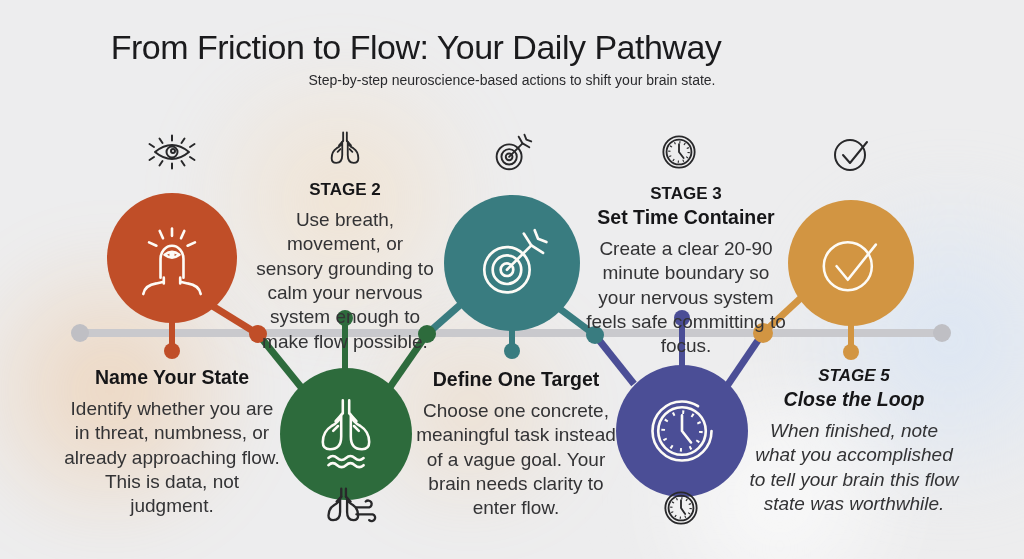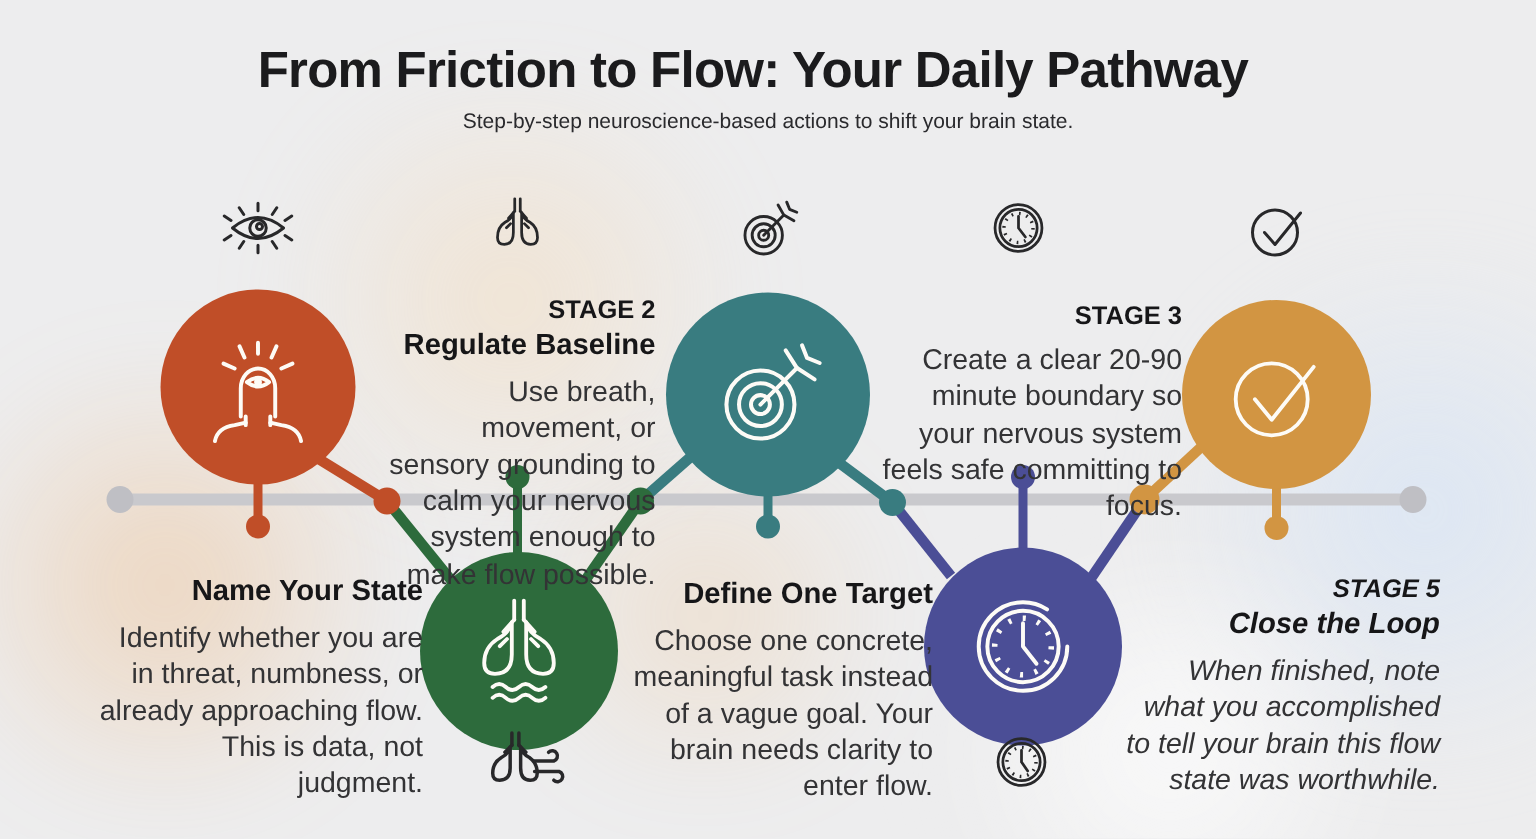--- a/index.html
+++ b/index.html
@@ -9,34 +9,34 @@
     font-family:"Liberation Sans","DejaVu Sans",sans-serif;
     color:#1b1b1d;
   }
   .flare{position:absolute;border-radius:50%;filter:blur(28px);pointer-events:none;}
   .flare.warm1{left:-60px;top:240px;width:340px;height:300px;background:radial-gradient(circle,rgba(238,160,80,.30),rgba(238,160,80,0) 70%);}
   .flare.warm2{left:160px;top:60px;width:360px;height:280px;background:radial-gradient(circle,rgba(248,210,160,.35),rgba(248,210,160,0) 70%);}
   .flare.warm3{left:320px;top:300px;width:300px;height:220px;background:radial-gradient(circle,rgba(240,180,110,.22),rgba(240,180,110,0) 70%);}
   .flare.cool1{left:760px;top:180px;width:380px;height:320px;background:radial-gradient(circle,rgba(215,228,245,.8),rgba(215,228,245,0) 70%);}
   .flare.cool2{left:600px;top:380px;width:360px;height:240px;background:radial-gradient(circle,rgba(255,255,255,.75),rgba(255,255,255,0) 70%);}
 
-  .title{position:absolute;left:0;top:28px;width:832px;text-align:right;
-    font-size:34px;font-weight:bold;letter-spacing:-0.5px;color:#1b1b1d;}
+  .title{position:absolute;left:0;top:28px;width:832px;text-align:center;
+    font-size:34px;font-weight:normal;letter-spacing:-0.5px;color:#1b1b1d;}
   .subtitle{position:absolute;left:0;top:72px;width:1024px;text-align:center;
     font-size:14px;color:#2a2a2d;}
 
   svg.connectors{position:absolute;left:0;top:0;}
 
   .stage-circle{position:absolute;border-radius:50%;display:flex;align-items:center;justify-content:center;}
   .stage-circle svg{display:block;}
 
   .mini-icon{position:absolute;}
   .mini-icon svg{display:block;}
 
-  .stage-text{position:absolute;text-align:right;margin-top:17px;}
+  .stage-text{position:absolute;text-align:center;}
   .stage-label{font-size:17px;font-weight:bold;color:#161618;}
   .stage-name{font-size:19.5px;font-weight:bold;color:#161618;margin-top:2px;}
   .stage-desc{font-size:19px;line-height:1.28;color:#333335;margin-top:8px;}
 
   .ic{stroke:#28282a;fill:none;stroke-width:4;stroke-linecap:round;stroke-linejoin:round;}
   .icw{stroke:#fdfbf6;fill:none;stroke-width:3.2;stroke-linecap:round;stroke-linejoin:round;}
 </style>
 </head>
 <body style="background: rgb(237, 237, 238);">
 
@@ -200,31 +200,31 @@
   </svg>
 </div>
 
 <div class="stage-text" style="left:62px;top:364px;width:220px;">
   <div class="stage-name">Name Your State</div>
   <div class="stage-desc">Identify whether you are in threat, numbness, or already approaching flow. This is data, not judgment.</div>
 </div>
 
 <div class="stage-text" style="left:253px;top:180px;width:184px;">
   <div class="stage-label">STAGE 2</div>
-  <div class="stage-name">Regulate Baseline</div>
   <div class="stage-desc">Use breath, movement, or sensory grounding to calm your nervous system enough to make flow possible.</div>
 </div>
 
 <div class="stage-text" style="left:410px;top:366px;width:212px;">
   <div class="stage-name">Define One Target</div>
   <div class="stage-desc">Choose one concrete, meaningful task instead of a vague goal. Your brain needs clarity to enter flow.</div>
 </div>
 
 <div class="stage-text" style="left:584px;top:184px;width:204px;">
   <div class="stage-label">STAGE 3</div>
+  <div class="stage-name">Set Time Container</div>
   <div class="stage-desc">Create a clear 20-90 minute boundary so your nervous system feels safe committing to focus.</div>
 </div>
 
 <div class="stage-text" style="left:748px;top:366px;width:212px;font-style:italic;">
   <div class="stage-label">STAGE 5</div>
   <div class="stage-name">Close the Loop</div>
   <div class="stage-desc">When finished, note what you accomplished to tell your brain this flow state was worthwhile.</div>
 </div>
 
 </body></html>

